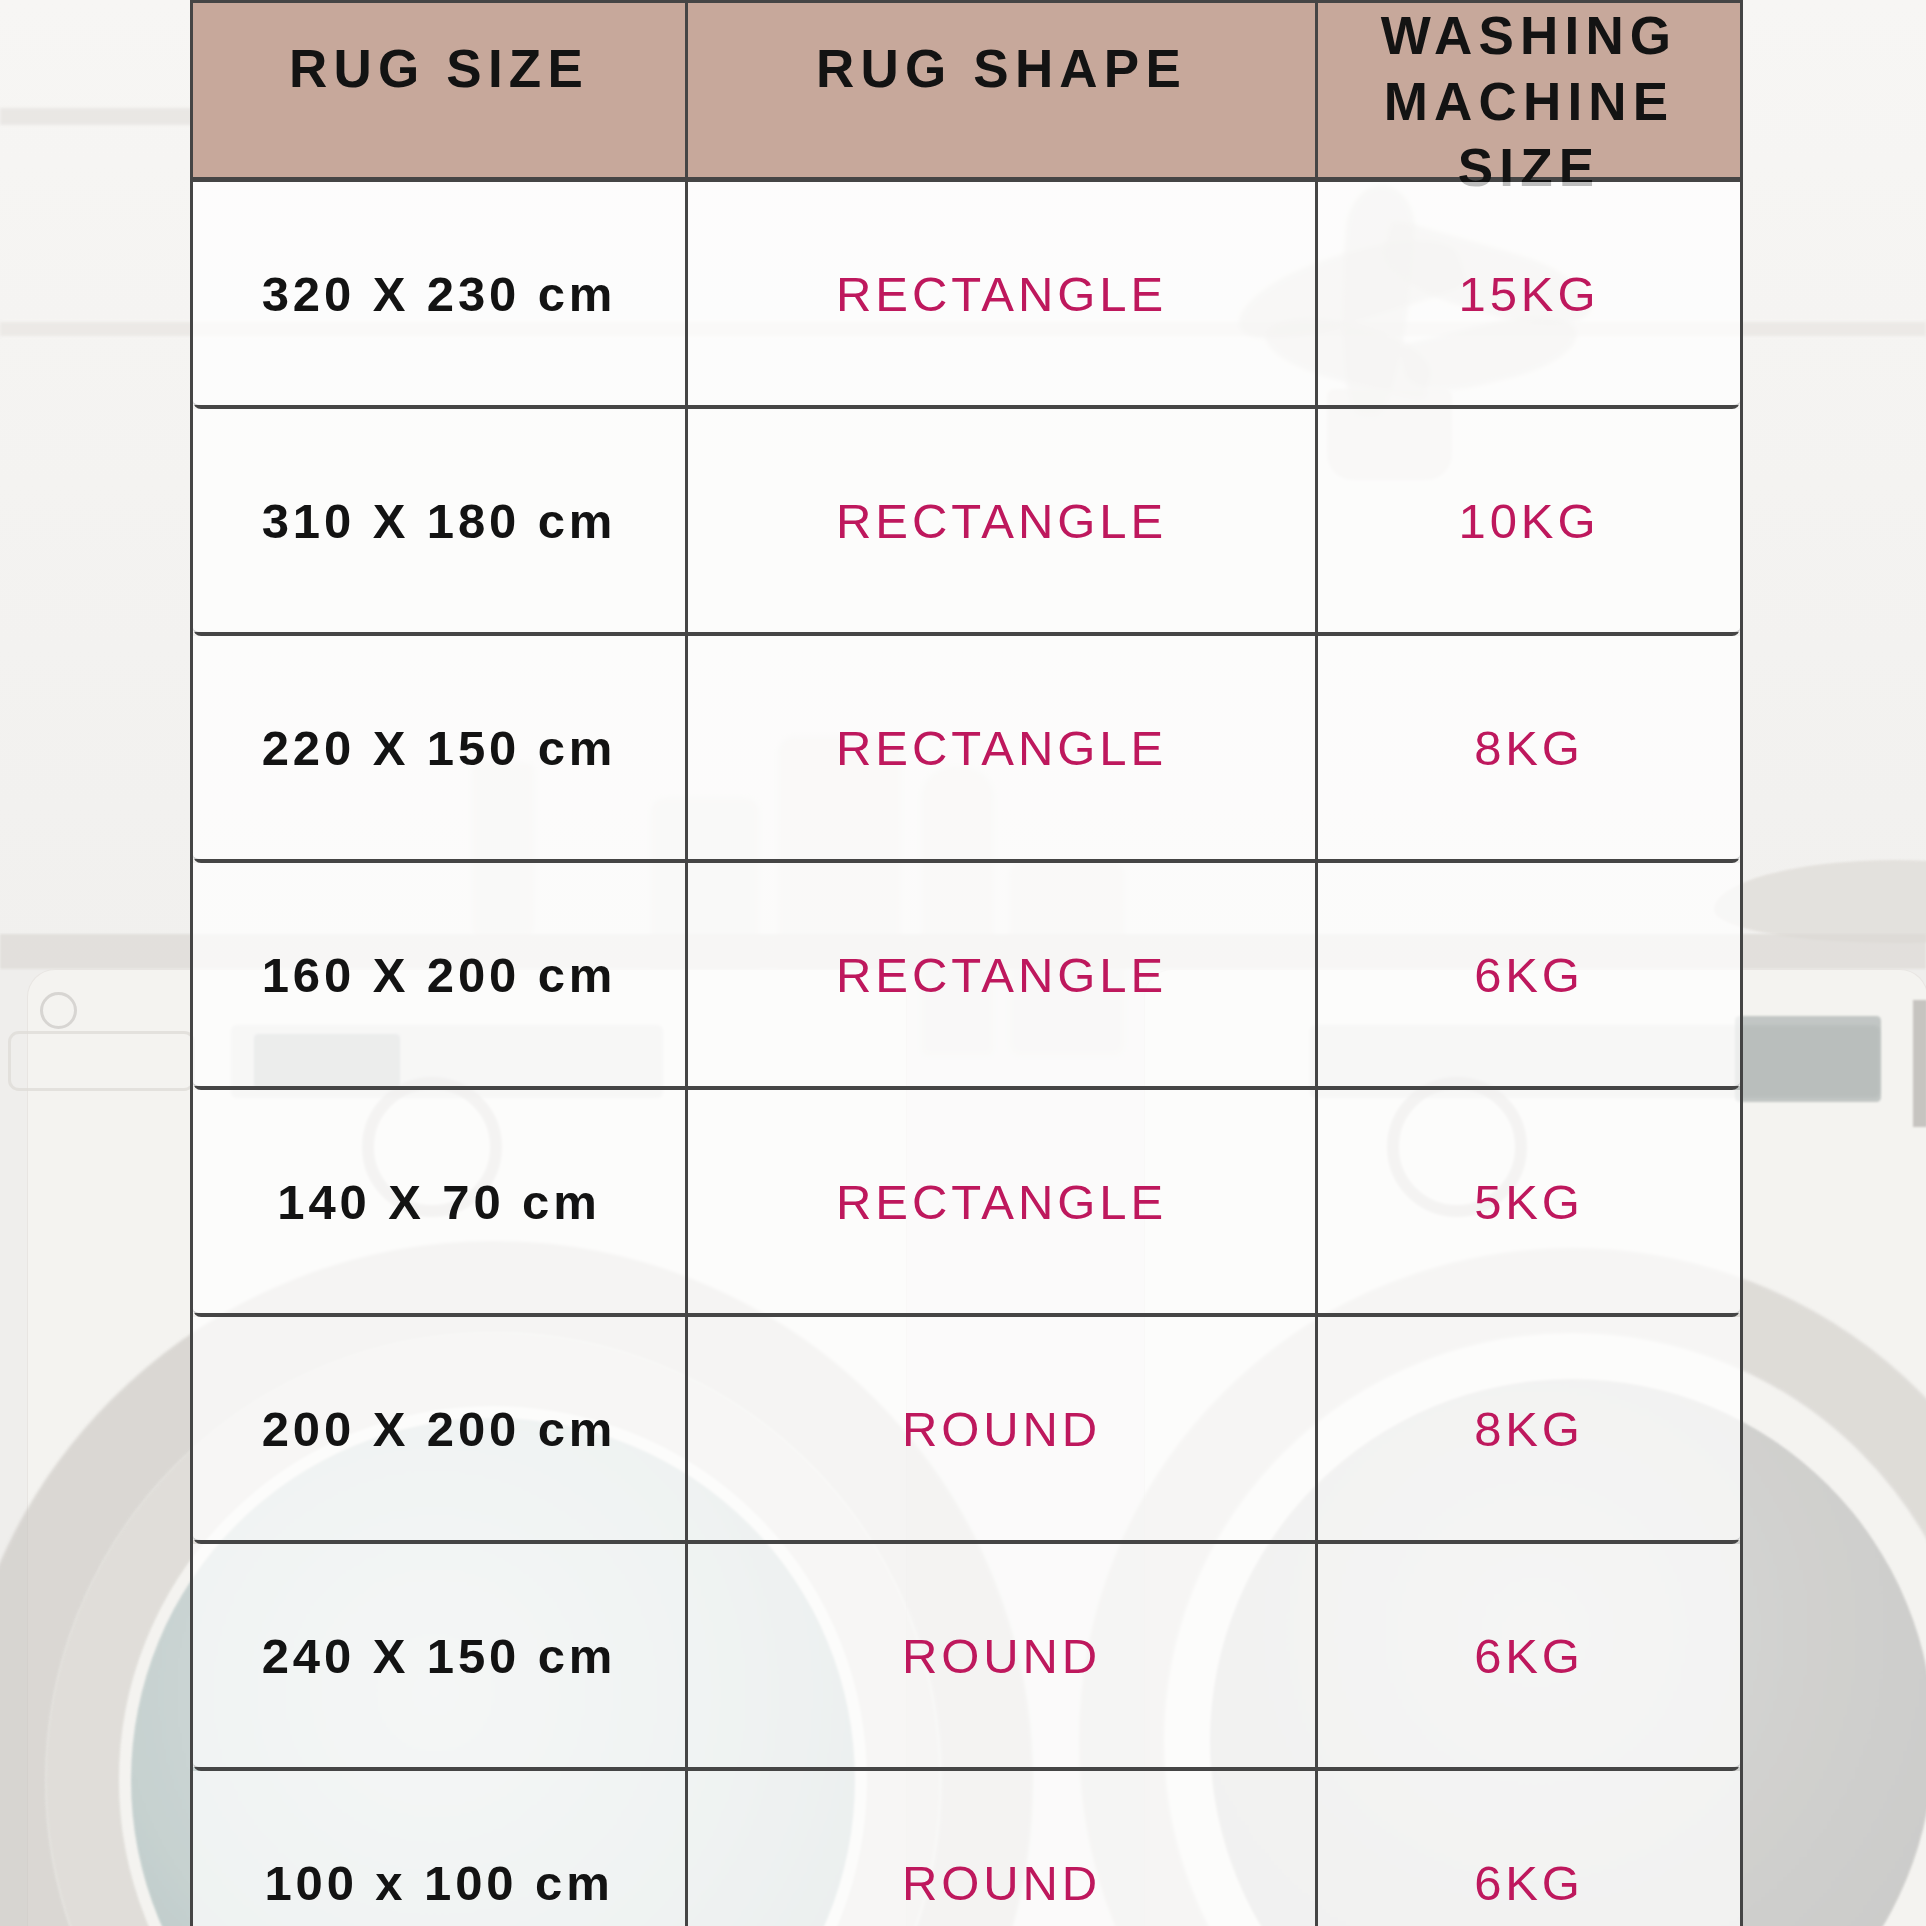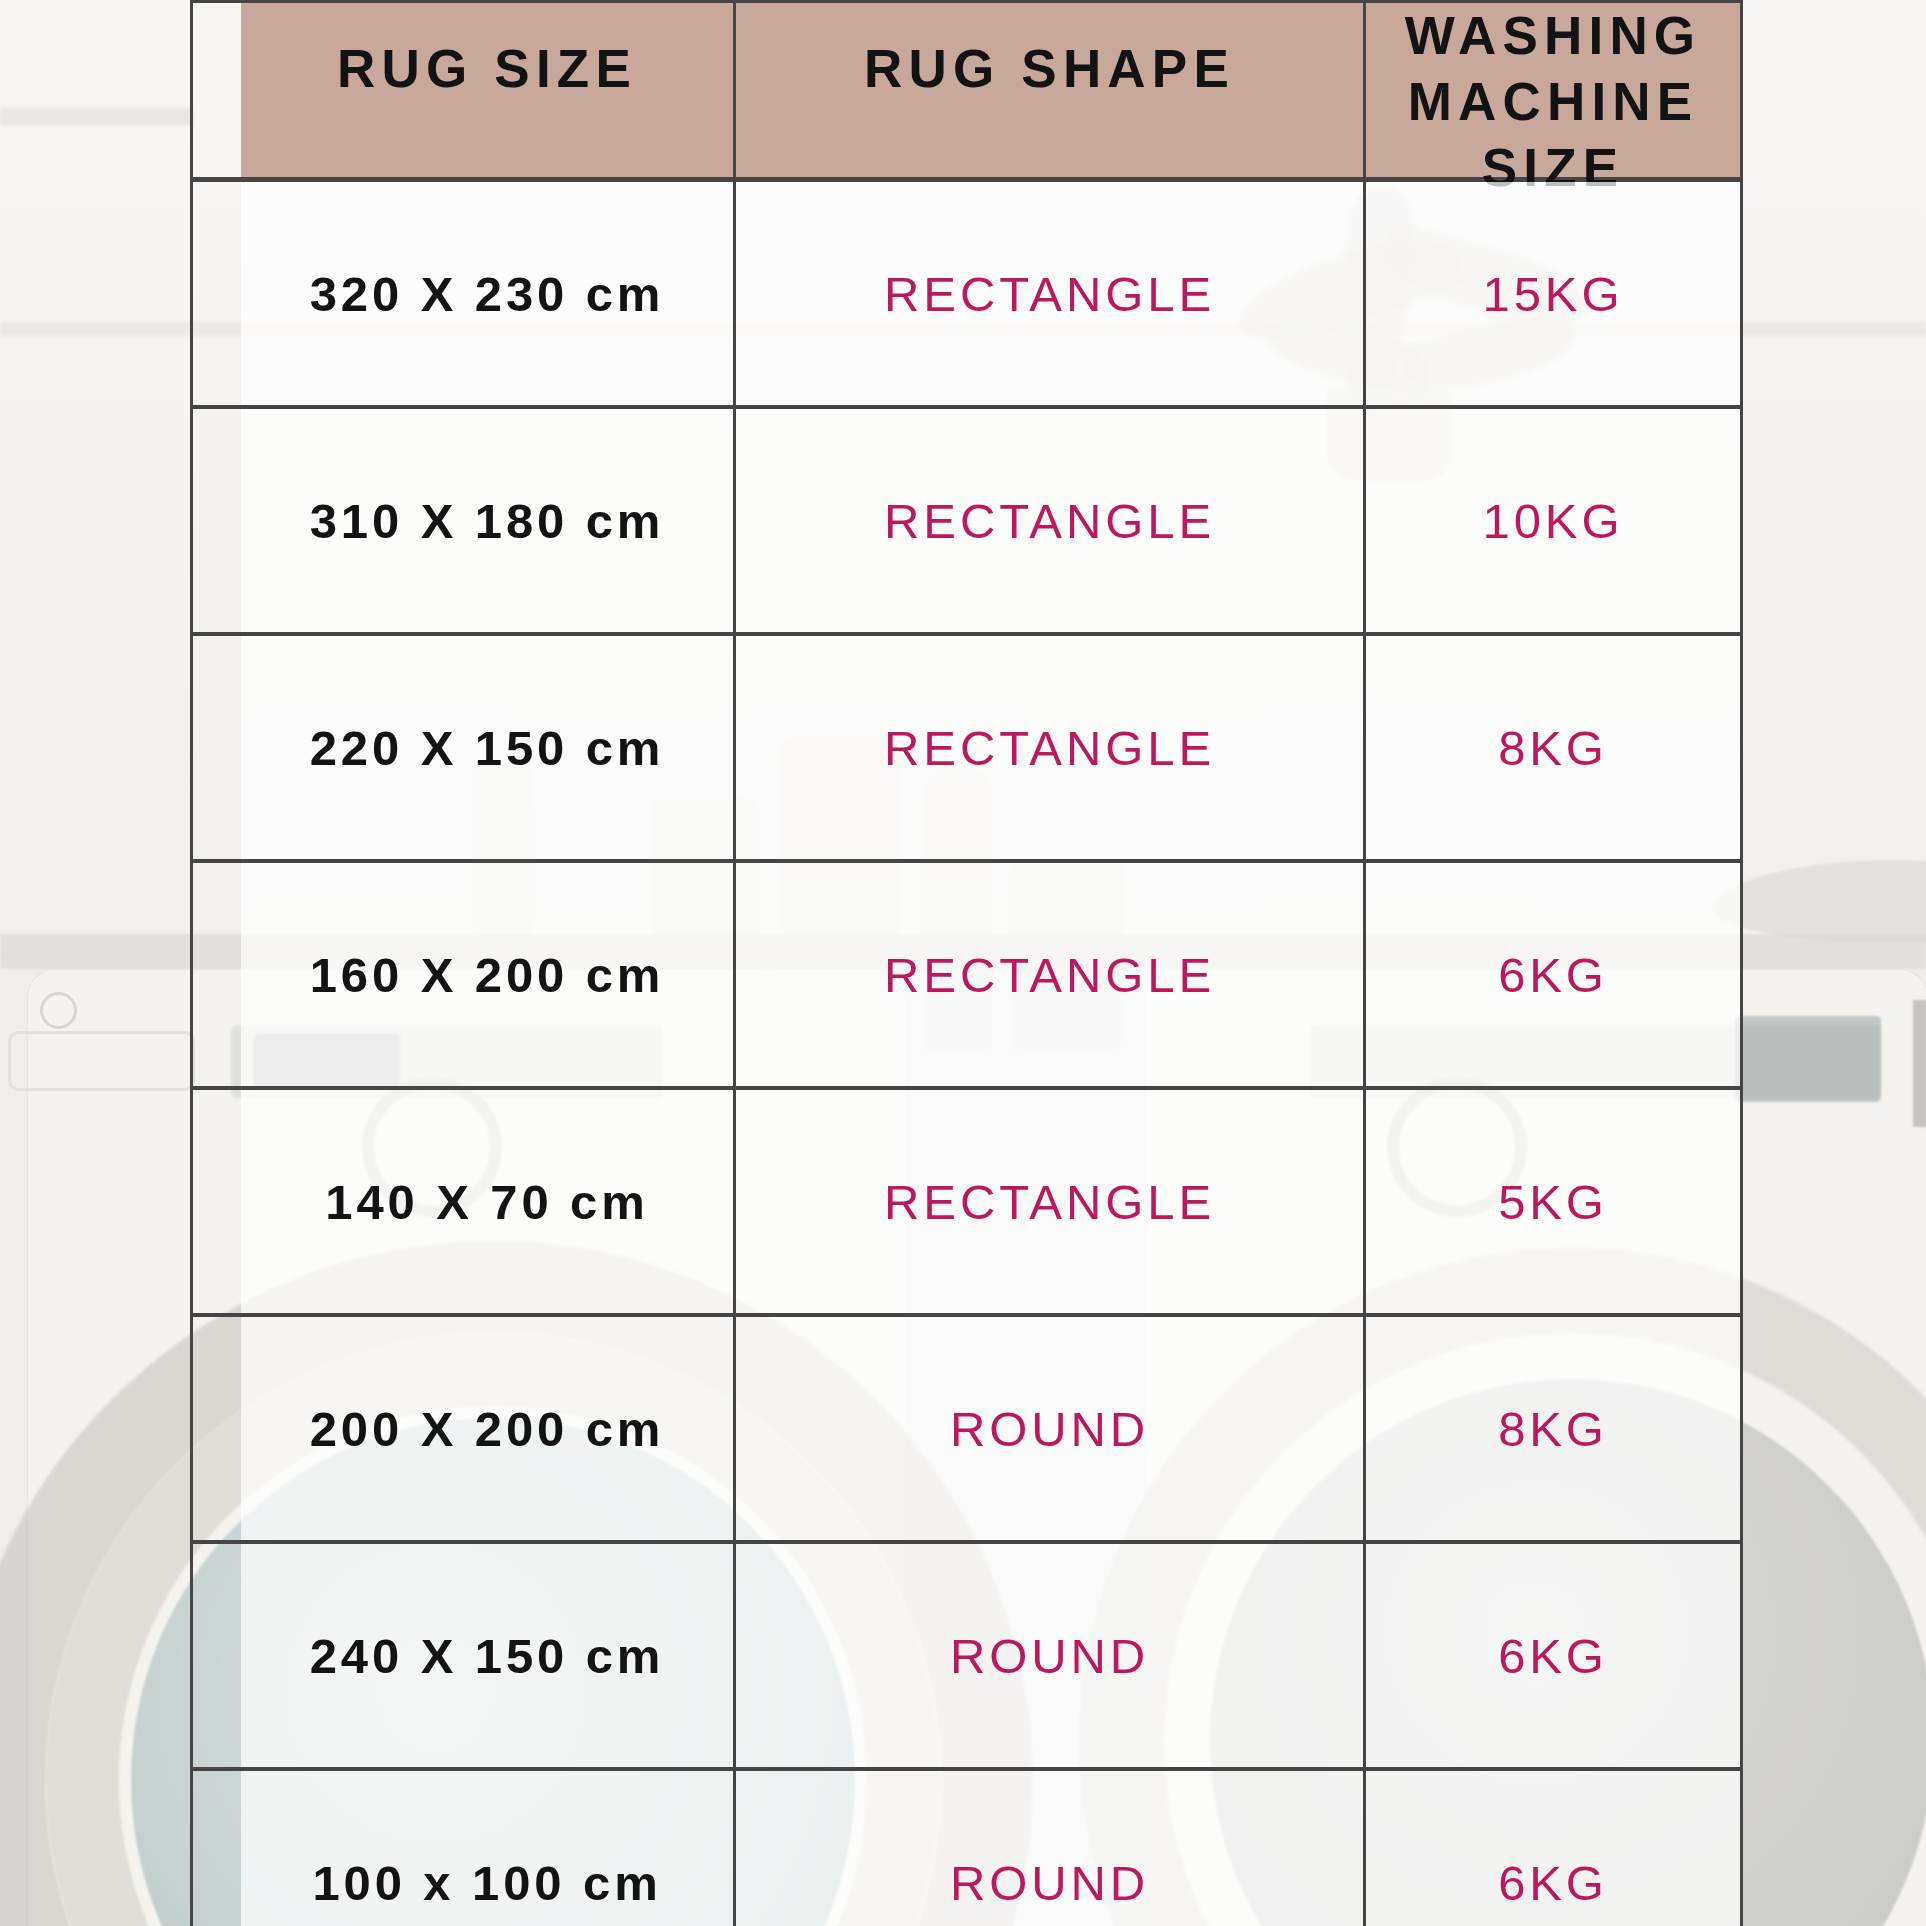--- a/index.html
+++ b/index.html
@@ -27,23 +27,23 @@
   .drawer{left:7.7px;top:1031px;width:181px;height:54px;border-radius:10.8px;border:3.9px solid #dfdcd8;opacity:.8;}
   .bowl{left:1714px;top:860px;width:362px;height:83px;background:#dedbd6;opacity:.7;border-radius:50%/60% 60% 40% 40%;filter:blur(0.8px);}
   .edge-dark{left:1913px;top:1000px;width:14px;height:127px;background:#a9a5a1;opacity:.6;filter:blur(0.8px);}
   
   .tbl{
     position:absolute;left:190px;top:0;width:1553px;height:1926px;z-index:2;
     border-left:3.1px solid var(--bd);border-right:3.1px solid var(--bd);border-top:3.1px solid var(--bd);
     box-sizing:border-box;display:flex;flex-direction:column;
   }
   .t-head{display:flex;height:179px;flex:0 0 179px;border-bottom:5.4px solid var(--bd);box-sizing:border-box;}
-  .t-row{display:flex;height:227px;flex:0 0 227px;border-bottom:4.6px solid var(--bd);box-sizing:border-box;}
+  .t-row{display:flex;height:227px;flex:0 0 227px;border-bottom:4.6px solid var(--bd);box-sizing:border-box;border-radius:8px;}
   .cell{display:flex;align-items:center;justify-content:center;box-sizing:border-box;text-align:center;}
-  .c1{width:495px;border-right:3.1px solid var(--bd);margin-left:48px;}
+  .c1{width:495px;border-right:3.1px solid var(--bd);}
   .c2{width:630px;border-right:3.1px solid var(--bd);}
   .c3{flex:1;}
   .t-head .cell{background:var(--headbg);padding:0 23px 42px 23px;line-height:1.24;}
   .t-row .cell{background:rgba(255,255,255,0.72);}
   .head-text{font-weight:700;font-size:53px;letter-spacing:6.2px;color:#131313;}
   .size-text{font-weight:700;font-size:49px;letter-spacing:3.9px;color:#131313;white-space:nowrap;}
   .val-text{font-weight:400;font-size:49px;letter-spacing:3.9px;color:#be185d;white-space:nowrap;}
 </style>
 </head>
 <body>

